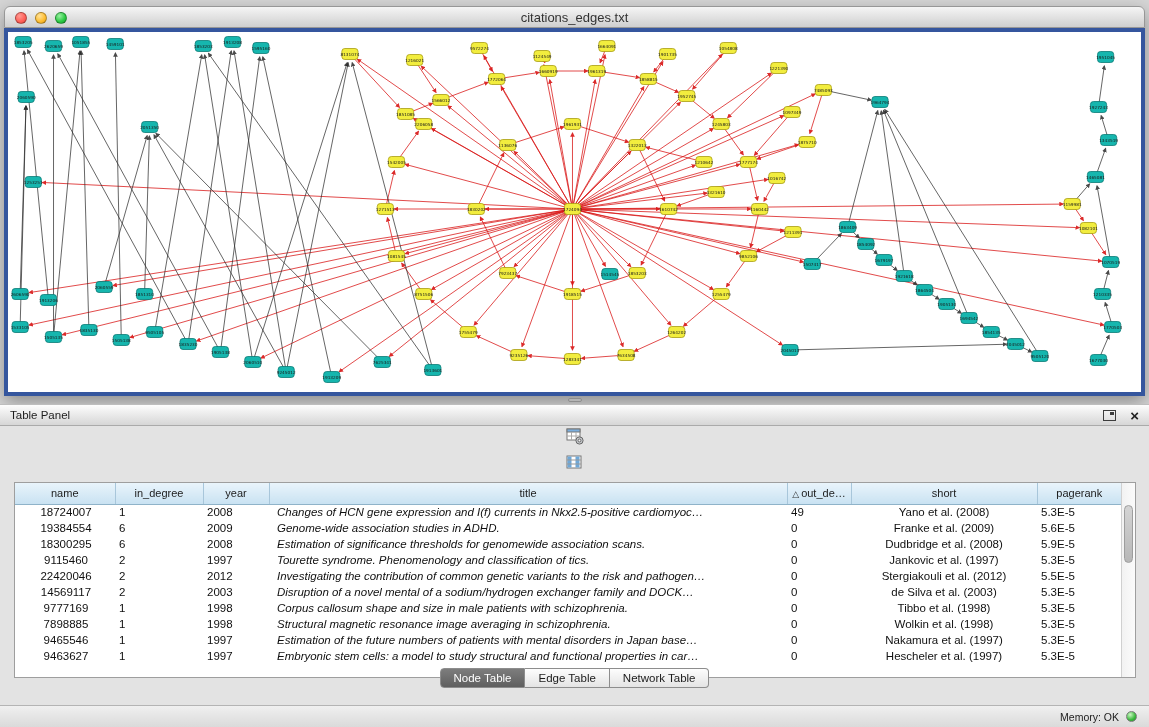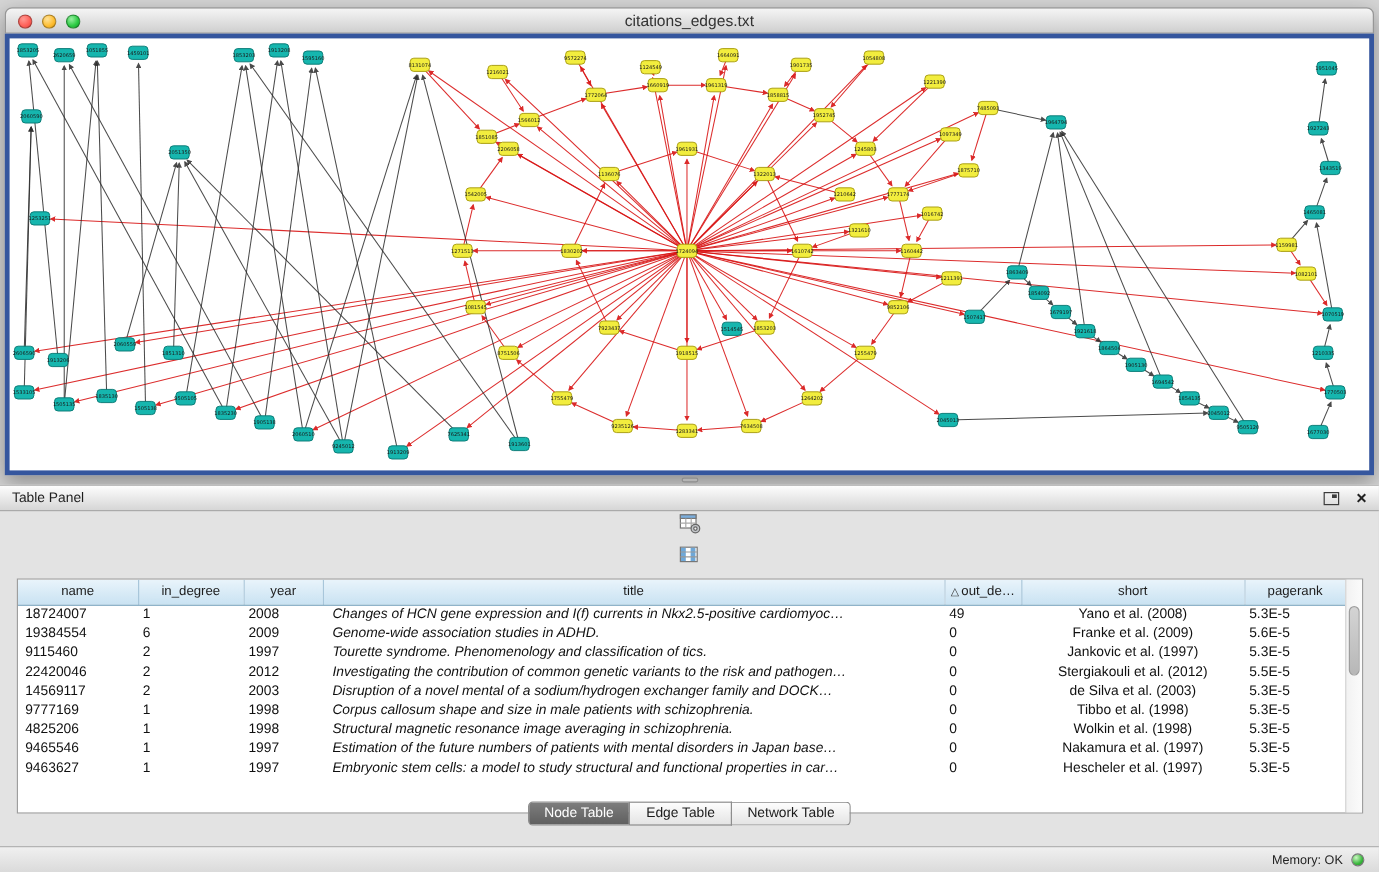--- a/index.html
+++ b/index.html
@@ -58,21 +58,21 @@
     font-size:11px;font-weight:normal;color:#1c1c1c;text-align:center;overflow:hidden;white-space:nowrap;}
   .data-table th:last-child{border-right:none;margin-top:45px;}
   .data-table th:nth-child(1){width:100px;}
   .data-table th:nth-child(2){width:88px;}
   .data-table th:nth-child(3){width:66px;}
   .data-table th:nth-child(5){width:64px;}
   .data-table th:nth-child(6){width:186px;}
   .data-table th:nth-child(7){width:84px;}
   .data-table td{height:16px;font-size:11.5px;color:#101010;padding:0 4px;
     white-space:nowrap;overflow:hidden;}
-  .data-table td:nth-child(1){padding-left:6px;}
+  .data-table td:nth-child(1){padding-left:6px;text-align:center;}
   .data-table td:nth-child(4){padding-left:8px;font-style:italic;}
   .data-table td:nth-child(6){text-align:center;}
   .sort-ic{color:#333;font-size:9px;margin-right:2px;}
   .vscroll{width:14px;background:linear-gradient(to right,#f2f2f2,#fbfbfb);border-left:1px solid #d0d0d0;position:relative;}
   .vthumb{position:absolute;left:2px;top:22px;width:9px;height:58px;border-radius:5px;
     background:linear-gradient(#d4d4d4,#b7b7b7);border:1px solid #9d9d9d;}
 
   .tabbar{position:absolute;top:263px;left:50%;transform:translateX(-50%);display:flex;height:20px;}
   .tab{font-family:"Liberation Sans",sans-serif;font-size:11.5px;height:20px;padding:0 13px;
     border:1px solid #8d8d8d;border-left:none;background:linear-gradient(#fdfdfd,#e4e4e4);color:#1b1b1b;cursor:default;}
@@ -773,20 +773,29 @@
             <tr>
               <td>19384554</td>
               <td>6</td>
               <td>2009</td>
               <td>Genome-wide association studies in ADHD.</td>
               <td>0</td>
               <td>Franke et al. (2009)</td>
               <td>5.6E-5</td>
             </tr>
             <tr>
+              <td>18300295</td>
+              <td>6</td>
+              <td>2008</td>
+              <td>Estimation of significance thresholds for genomewide association scans.</td>
+              <td>0</td>
+              <td>Dudbridge et al. (2008)</td>
+              <td>5.9E-5</td>
+            </tr>
+            <tr>
               <td>9115460</td>
               <td>2</td>
               <td>1997</td>
               <td>Tourette syndrome. Phenomenology and classification of tics.</td>
               <td>0</td>
               <td>Jankovic et al. (1997)</td>
               <td>5.3E-5</td>
             </tr>
             <tr>
               <td>22420046</td>
@@ -809,21 +818,21 @@
             <tr>
               <td>9777169</td>
               <td>1</td>
               <td>1998</td>
               <td>Corpus callosum shape and size in male patients with schizophrenia.</td>
               <td>0</td>
               <td>Tibbo et al. (1998)</td>
               <td>5.3E-5</td>
             </tr>
             <tr>
-              <td>4825206</td>
+              <td>7898885</td>
               <td>1</td>
               <td>1998</td>
               <td>Structural magnetic resonance image averaging in schizophrenia.</td>
               <td>0</td>
               <td>Wolkin et al. (1998)</td>
               <td>5.3E-5</td>
             </tr>
             <tr>
               <td>9465546</td>
               <td>1</td>

